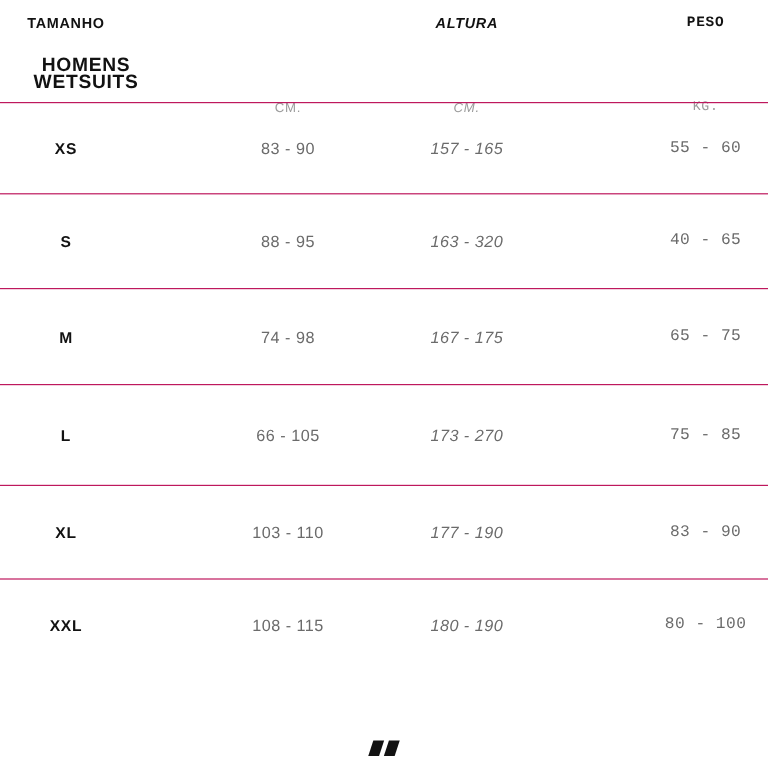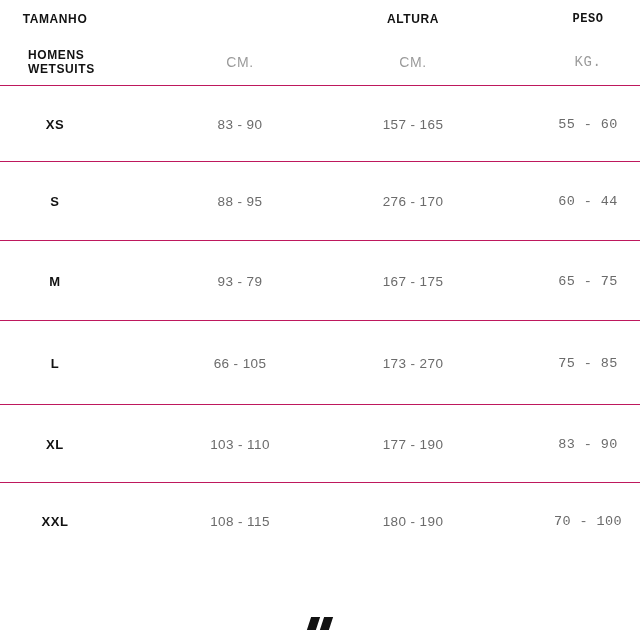--- a/index.html
+++ b/index.html
@@ -22,48 +22,49 @@
   }
   .cell {
     position: absolute;
     top: 50%;
     transform: translate(-50%, -50%);
     white-space: nowrap;
     text-align: center;
   }
   .c1 { left: 55px; }
   .c2 { left: 240px; }
-  .c3 { left: 413px; }
+  .c3 { left: 389px; font-style: italic; }
   .c4 { left: 588px; font-family: Liberation Mono, monospace; }
 
   .header-row { height: 38px; }
   .col-header {
     font-size: 12px;
     font-weight: 700;
     color: #121212;
     letter-spacing: 0.6px;
   }
 
   .subheader-row { height: 47px; }
   .category-cell {
     position: absolute;
     left: 28px;
     top: 50%;
     transform: translateY(-50%);
-    text-align: left;
-    font-size: 12px;
+    text-align: center;
+    font-size: 16px;
     font-weight: 700;
     color: #121212;
     letter-spacing: 0.6px;
     line-height: 14px;
   }
   .unit {
-    font-size: 14px;
+    font-size: 11px;
     color: #9b9b9b;
     letter-spacing: 0.6px;
+    margin-top: 28px;
   }
 
   .data-row {
     border-top: 1px solid #be185d;
   }
   .data-row:nth-child(1) { height: 75px; }
   .data-row:nth-child(2) { height: 78px; }
   .data-row:nth-child(3) { height: 79px; }
   .data-row:nth-child(4) { height: 83px; }
   .data-row:nth-child(5) { height: 77px; }
@@ -124,27 +125,27 @@
     <div class="row data-row">
       <div class="cell c1 size">XS</div>
       <div class="cell c2 value">83 - 90</div>
       <div class="cell c3 value">157 - 165</div>
       <div class="cell c4 value">55 - 60</div>
     </div>
 
     <div class="row data-row">
       <div class="cell c1 size">S</div>
       <div class="cell c2 value">88 - 95</div>
-      <div class="cell c3 value">276 - 170</div>
-      <div class="cell c4 value">60 - 44</div>
+      <div class="cell c3 value">163 - 320</div>
+      <div class="cell c4 value">40 - 65</div>
     </div>
 
     <div class="row data-row">
       <div class="cell c1 size">M</div>
-      <div class="cell c2 value">93 - 79</div>
+      <div class="cell c2 value">74 - 98</div>
       <div class="cell c3 value">167 - 175</div>
       <div class="cell c4 value">65 - 75</div>
     </div>
 
 
     <div class="row data-row">
       <div class="cell c1 size">L</div>
       <div class="cell c2 value">66 - 105</div>
       <div class="cell c3 value">173 - 270</div>
       <div class="cell c4 value">75 - 85</div>
@@ -154,21 +155,21 @@
       <div class="cell c1 size">XL</div>
       <div class="cell c2 value">103 - 110</div>
       <div class="cell c3 value">177 - 190</div>
       <div class="cell c4 value">83 - 90</div>
     </div>
 
     <div class="row data-row">
       <div class="cell c1 size">XXL</div>
       <div class="cell c2 value">108 - 115</div>
       <div class="cell c3 value">180 - 190</div>
-      <div class="cell c4 value">70 - 100</div>
+      <div class="cell c4 value">80 - 100</div>
     </div>
   </div>
 
   <div class="logo">
     <span class="slash"></span>
     <span class="slash"></span>
   </div>
 
 </div>
 

